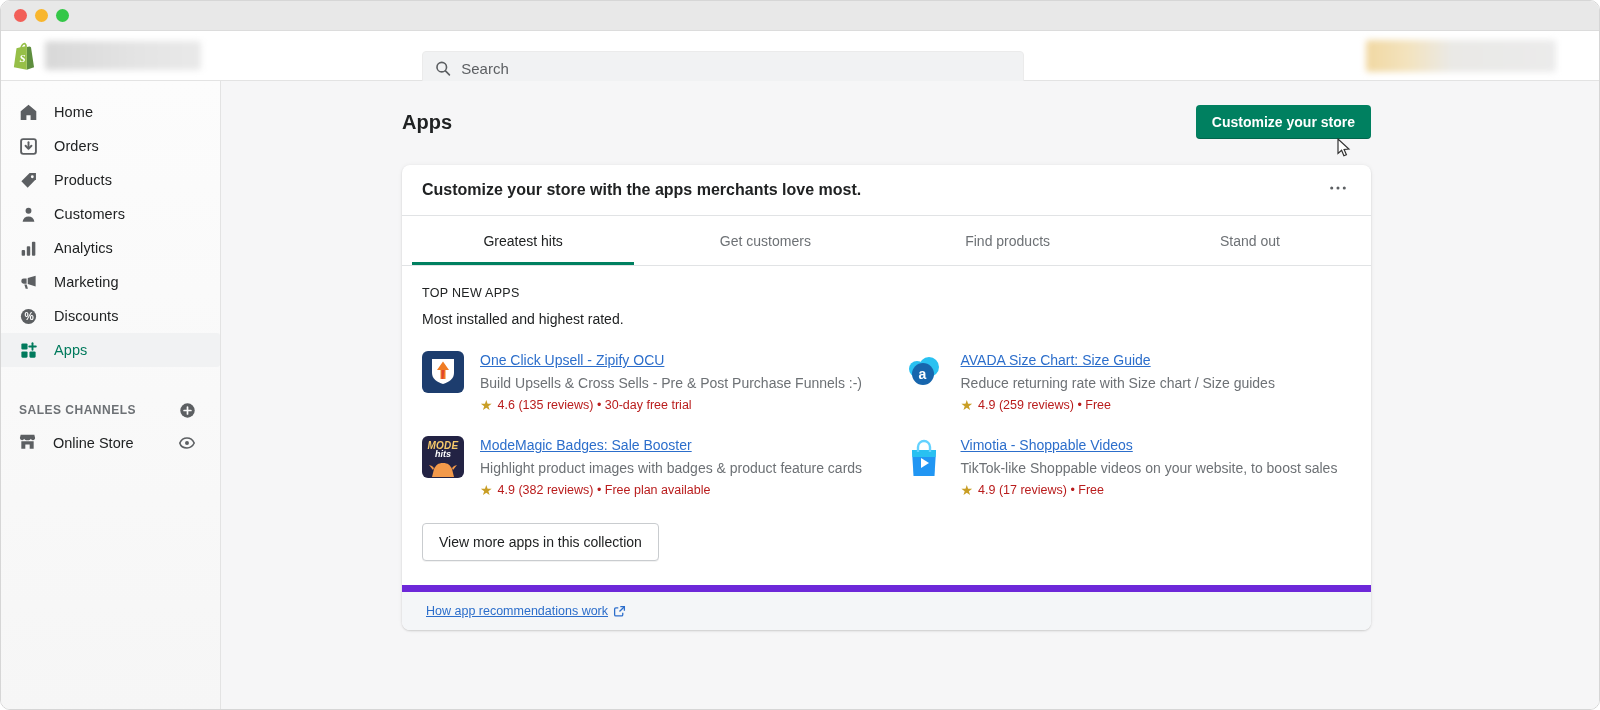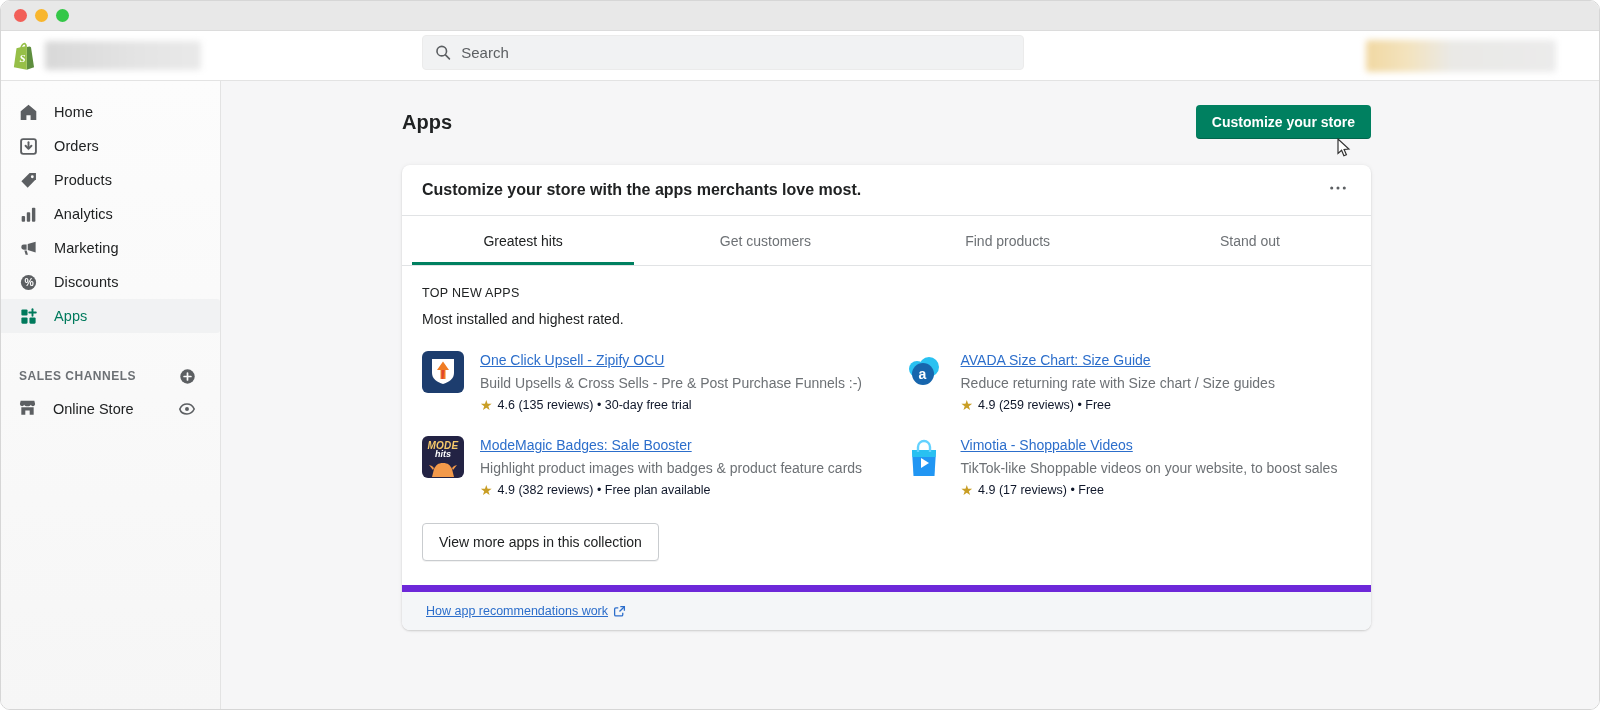--- a/index.html
+++ b/index.html
@@ -8,21 +8,21 @@
 
   
   .titlebar { height:30px; background:#e8e8e8; display:flex; align-items:center; padding-left:13px; border-bottom:1px solid #dcdcdc; }
   .traffic { width:13px; height:13px; border-radius:50%; margin-right:8px; }
   .t-red { background:#f25f58; } .t-yellow { background:#f8b62d; } .t-green { background:#34c748; }
 
   
   .appheader { height:50px; background:#ffffff; display:flex; align-items:center; position:relative; border-bottom:1px solid #e3e3e3; }
   .logo-wrap { display:flex; align-items:center; padding-left:9px; }
   .store-blur { width:156px; height:29px; margin-left:7px; background:linear-gradient(90deg,#d8d8d8,#e4e4e4 60%,#e9e9e9); filter:blur(3px); border-radius:2px; }
-  .searchbar { position:absolute; left:421px; top:4px; width:602px; height:35px; background:#f1f2f3; border:1px solid #ebebeb; border-radius:4px; display:flex; align-items:center; padding:0 12px; }
+  .searchbar { position:absolute; left:421px; top:20px; width:602px; height:35px; background:#f1f2f3; border:1px solid #ebebeb; border-radius:4px; display:flex; align-items:center; padding:0 12px; }
   .searchbar input { border:none; outline:none; background:transparent; font-size:15px; color:#202223; margin-left:10px; width:100%; font-family:"Liberation Sans", sans-serif; }
   .searchbar input::placeholder { color:#5c5f62; }
   .user-blur { position:absolute; right:43px; top:9px; width:190px; height:32px; border-radius:3px;
     background:linear-gradient(90deg,#f1d8a2 0%,#f3e3be 22%,#eae9e6 45%,#ebebeb 100%); filter:blur(3px); }
 
   
   .bodyrow { display:flex; height:629px; }
   .sidebar { width:220px; background:linear-gradient(#fcfcfc,#f6f6f6); border-right:1px solid #e3e3e3; padding-top:14px; flex-shrink:0; }
   .navitem { display:flex; align-items:center; height:34px; padding-left:17px; cursor:pointer; }
   .navitem .nicon { width:20px; height:20px; display:flex; align-items:center; justify-content:center; flex-shrink:0; }
@@ -57,21 +57,21 @@
   .sec-sub { font-size:14px; color:#202223; margin-top:11px; }
 
   .appsgrid { display:grid; grid-template-columns:1fr 1fr; column-gap:32px; row-gap:24px; margin-top:24px; align-items:start; }
   .appitem { display:flex; }
   .appicon { width:42px; height:42px; border-radius:6px; flex-shrink:0; margin-right:16px; position:relative; overflow:hidden; }
   .appinfo { flex:1; min-width:0; }
   .applink { font-size:14px; font-weight:500; color:#2c6ecb; text-decoration:underline; cursor:pointer; }
   .appdesc { font-size:14px; color:#6d7175; margin-top:4px; line-height:20px; }
   .rating { display:flex; align-items:center; margin-top:5px; }
   .star { color:#c99e25; font-size:14px; margin-right:5px; line-height:1; }
-  .rating-text { font-size:12.5px; color:#0f172a; }
+  .rating-text { font-size:12.5px; color:#b91c1c; }
 
   .btn-secondary { margin-top:26px; background:#ffffff; border:1px solid #c9cccf; border-radius:4px; font-size:14px; font-weight:500; color:#202223; padding:10px 16px; cursor:pointer; box-shadow:0 1px 0 rgba(0,0,0,.05); font-family:"Liberation Sans", sans-serif; }
 
   .cardfooter { background:#f4f6f8; border-top:7px solid #6d28d9; padding:12px 24px; display:flex; align-items:center; }
   .footerlink { font-size:12.5px; color:#2c6ecb; text-decoration:underline; cursor:pointer; display:inline-flex; align-items:center; gap:5px; }
 
   
   .icon-ocu { background:#1d3d6e; display:flex; align-items:center; justify-content:center; }
   .icon-avada { background:#ffffff; }
   .icon-modemagic { background:#232344; display:flex; flex-direction:column; align-items:center; justify-content:flex-start; padding-top:5px; }
@@ -138,20 +138,29 @@
       <div class="navitem">
         <span class="nicon">
           <svg width="19" height="19" viewBox="0 0 20 20">
             <path d="M17.8 2.2h-6.6L2.5 10.9l6.6 6.6 8.7-8.7z" fill="#5c5f62"></path>
             <circle cx="14" cy="6" r="1.5" fill="#fbfbfb"></circle>
           </svg>
         </span>
         <span class="nlabel">Products</span>
       </div>
 
+      <div class="navitem">
+        <span class="nicon">
+          <svg width="19" height="19" viewBox="0 0 20 20">
+            <circle cx="10" cy="6" r="3.1" fill="#5c5f62"></circle>
+            <path d="M3.8 17.5c.5-3.5 3-5.4 6.2-5.4s5.7 1.9 6.2 5.4z" fill="#5c5f62"></path>
+          </svg>
+        </span>
+        <span class="nlabel">Customers</span>
+      </div>
 
       <div class="navitem">
         <span class="nicon">
           <svg width="19" height="19" viewBox="0 0 20 20">
             <rect x="2.8" y="11.5" width="3.6" height="6" rx="1" fill="#5c5f62"></rect>
             <rect x="8.2" y="7.5" width="3.6" height="10" rx="1" fill="#5c5f62"></rect>
             <rect x="13.6" y="3" width="3.6" height="14.5" rx="1" fill="#5c5f62"></rect>
           </svg>
         </span>
         <span class="nlabel">Analytics</span>

